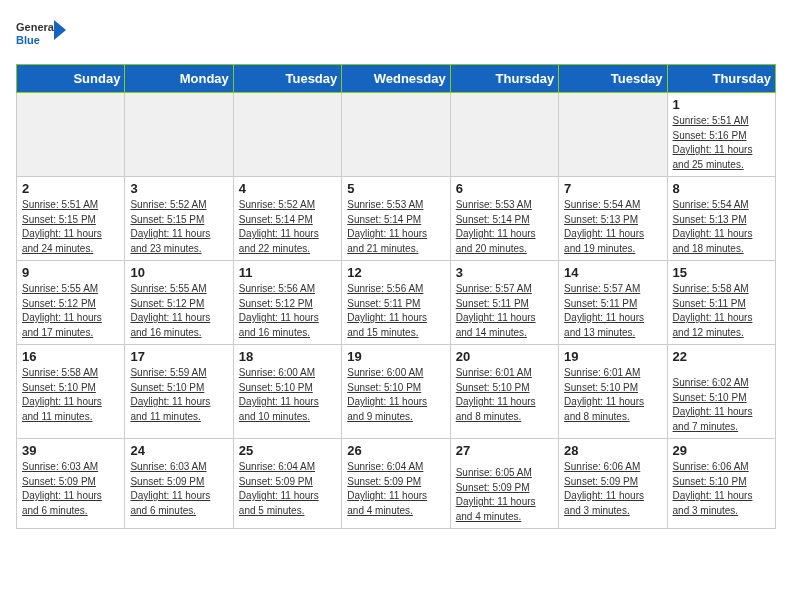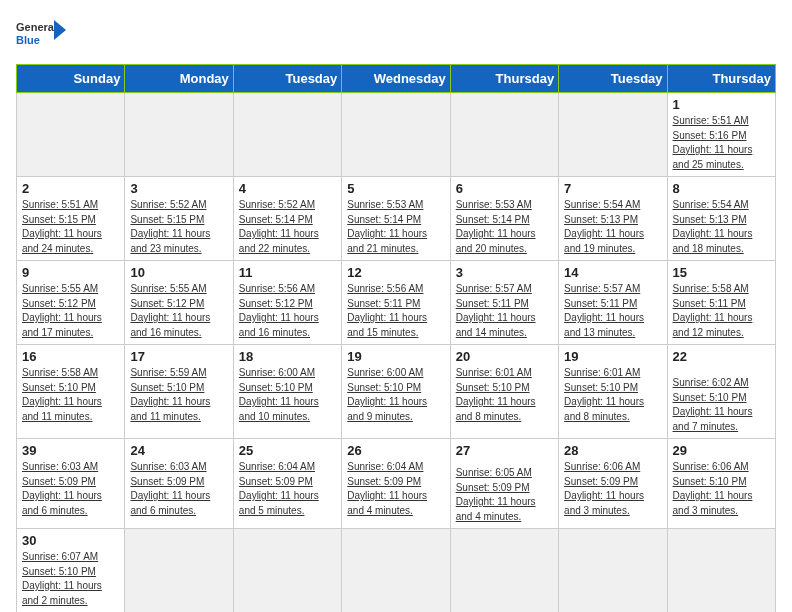--- a/index.html
+++ b/index.html
@@ -261,30 +261,15 @@
 and 3 minutes.</div>
           </td>
           <td>
             <span class="day-num">29</span>
             <div class="cell-info" style="white-space: pre-line;">Sunrise: 6:06 AM
 Sunset: 5:10 PM
 Daylight: 11 hours
 and 3 minutes.</div>
           </td>
         </tr>
-        <tr>
-          <td>
-            <span class="day-num">30</span>
-            <div class="cell-info" style="white-space: pre-line;">Sunrise: 6:07 AM
-Sunset: 5:10 PM
-Daylight: 11 hours
-and 2 minutes.</div>
-          </td>
-          <td class="empty"></td>
-          <td class="empty"></td>
-          <td class="empty"></td>
-          <td class="empty"></td>
-          <td class="empty"></td>
-          <td class="empty"></td>
-        </tr>
       </tbody>
   </table>
 </div>
 
 </body></html>

